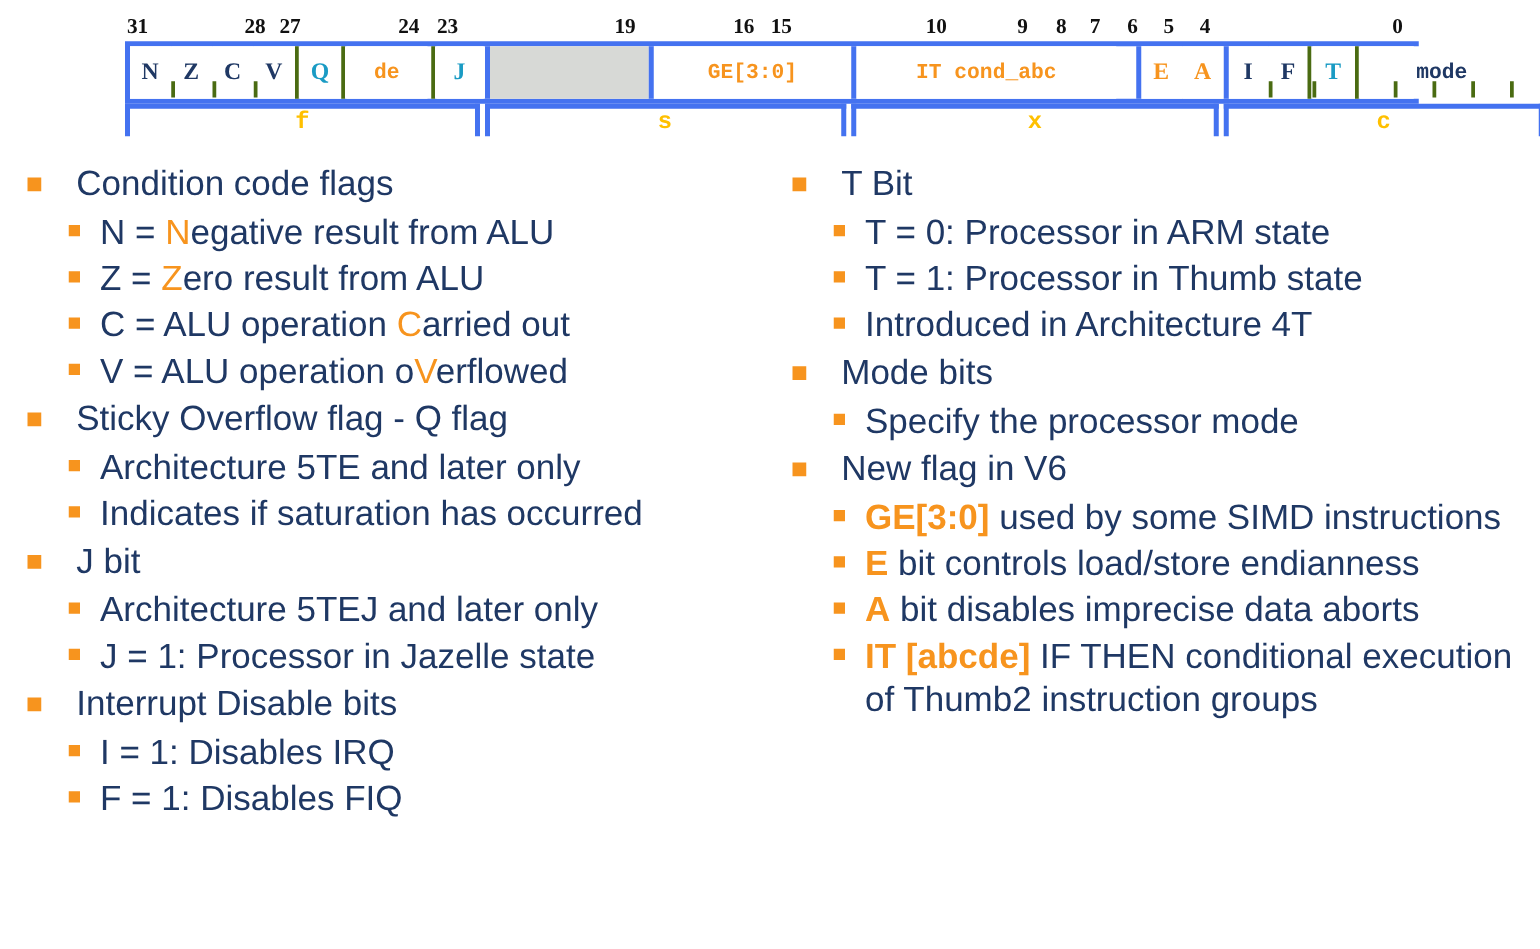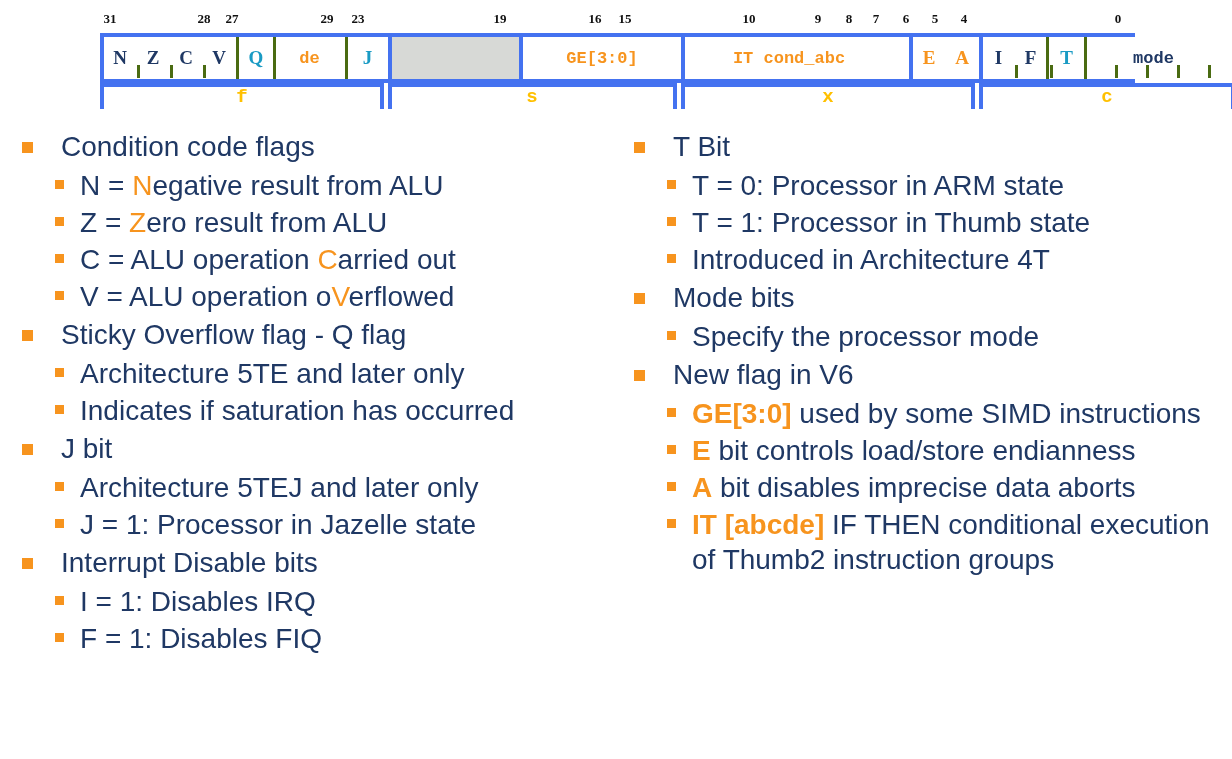--- a/index.html
+++ b/index.html
@@ -8,21 +8,21 @@
     font-family:"Liberation Sans",sans-serif;
     overflow:hidden;position:relative;
   }
 
   
   #reg-diagram{position:absolute;left:0;top:0;width:1232px;height:126px;}
 
   .bitnum{
     position:absolute;top:11px;
     font-family:"Liberation Serif",serif;
-    font-weight:bold;font-size:13px;color:#111111;
+    font-weight:bold;font-size:17px;color:#111111;
     transform:translateX(-50%);white-space:nowrap;
   }
 
   #reg-box{
     position:absolute;left:100px;top:33px;width:1035px;height:50px;
     border:4px solid #4472f0;box-sizing:border-box;background:#ffffff;
   }
   .cell{
     position:absolute;top:0;height:42px;box-sizing:border-box;
     background:#ffffff;
@@ -76,21 +76,21 @@
   .hlb{color:#f7941e;font-weight:bold;}
 </style>
 </head>
 <body>
 
 <div id="reg-diagram">
   <div id="bitnums">
       <div class="bitnum" style="left: 110px;">31</div>
       <div class="bitnum" style="left: 204px;">28</div>
       <div class="bitnum" style="left: 232px;">27</div>
-      <div class="bitnum" style="left: 327px;">29</div>
+      <div class="bitnum" style="left: 327px;">24</div>
       <div class="bitnum" style="left: 358px;">23</div>
       <div class="bitnum" style="left: 500px;">19</div>
       <div class="bitnum" style="left: 595px;">16</div>
       <div class="bitnum" style="left: 625px;">15</div>
       <div class="bitnum" style="left: 749px;">10</div>
       <div class="bitnum" style="left: 818px;">9</div>
       <div class="bitnum" style="left: 849px;">8</div>
       <div class="bitnum" style="left: 876px;">7</div>
       <div class="bitnum" style="left: 906px;">6</div>
       <div class="bitnum" style="left: 935px;">5</div>

